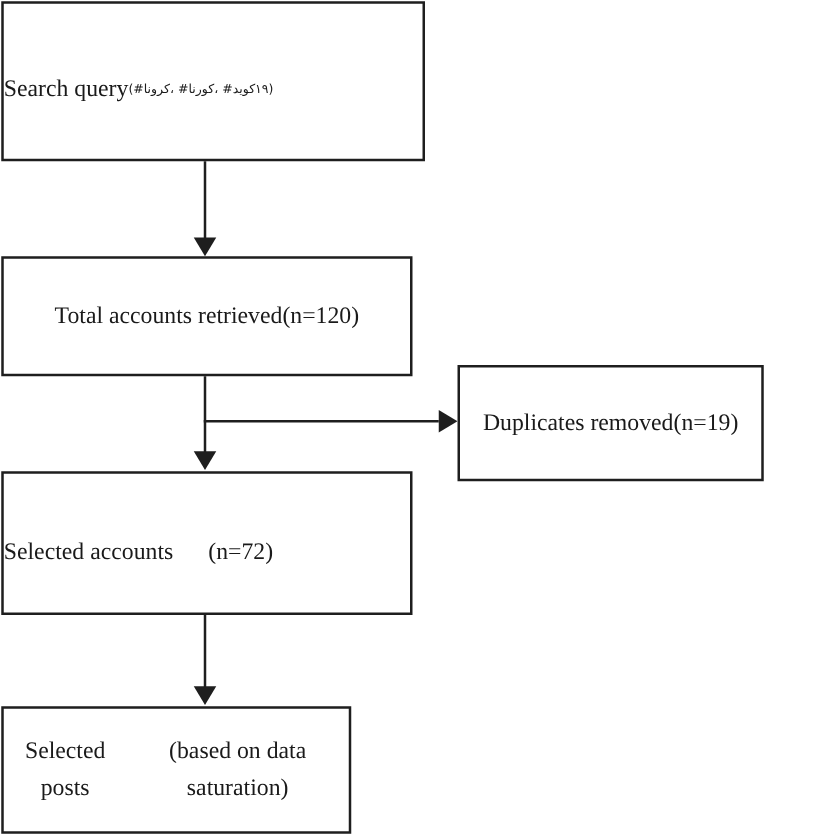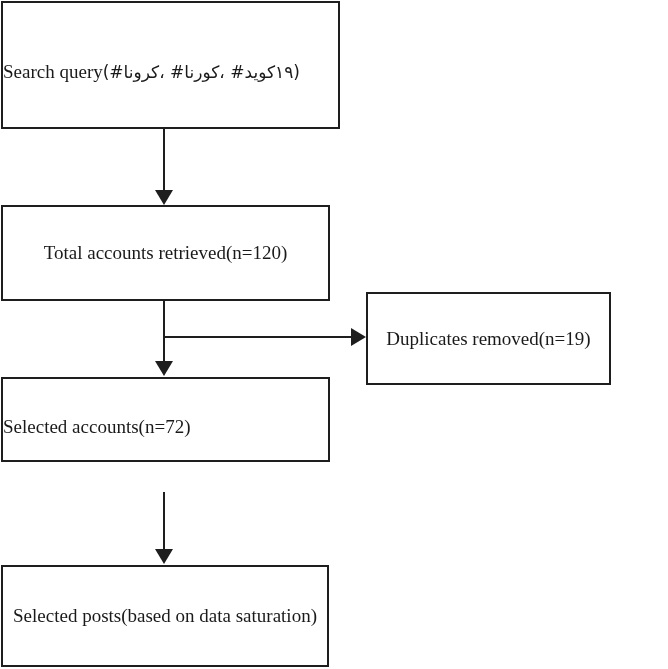--- a/index.html
+++ b/index.html
@@ -10,26 +10,26 @@
   .fbox {
     position:absolute; box-sizing:border-box;
     border:2px solid #1e1e1e; background:#ffffff;
     display:flex; flex-direction:row; align-items:center; text-align:center;
     font-size:19px; line-height:30px;
   }
   .b1 { left:1px; top:1px; width:339px; height:128px; justify-content:flex-start; padding-top:13px; }
   .b1 .title-line { line-height:26px; }
   .query-line {
     margin-top:1px; font-family:"DejaVu Sans", sans-serif;
-    font-size:17px; line-height:24px; direction:ltr; white-space:nowrap;
+    font-size:10px; line-height:24px; direction:ltr; white-space:nowrap;
   }
   .b2 { left:1px; top:205px; width:329px; height:96px; justify-content:center; }
   .bside { left:366px; top:292px; width:245px; height:93px; justify-content:center; }
-  .b3 { left:1px; top:377px; width:329px; height:85px; justify-content:flex-start; padding-top:15px; }
-  .b4 { left:1px; top:565px; width:328px; height:102px; justify-content:center; row-gap:16px; }
+  .b3 { left:1px; top:377px; width:329px; height:115px; justify-content:flex-start; padding-top:15px;gap:28px; }
+  .b4 { left:1px; top:565px; width:280px; height:102px; justify-content:center; row-gap:16px; }
   .vline, .hline { position:absolute; background:#1e1e1e; }
   .a1-line { left:163px; top:129px; width:2px; height:62px; }
   .a2-line { left:163px; top:301px; width:2px; height:61px; }
   .a3-line { left:163px; top:492px; width:2px; height:58px; }
   .h-line  { left:163px; top:336px; width:188px; height:2px; }
   .head-down {
     position:absolute; width:0; height:0;
     border-left:9px solid transparent; border-right:9px solid transparent;
     border-top:15px solid #1e1e1e;
   }

